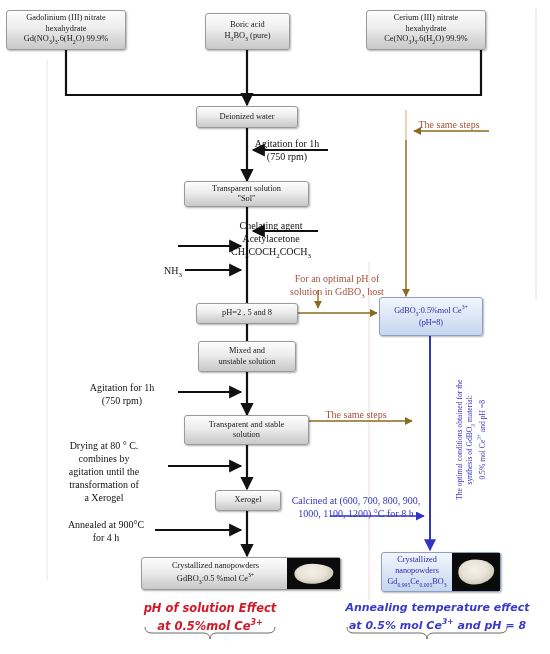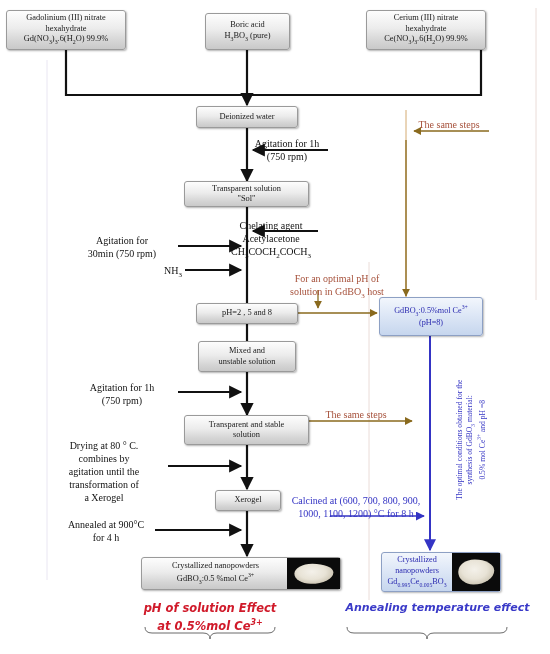--- a/index.html
+++ b/index.html
@@ -260,24 +260,20 @@
     <span>Agitation for 1h</span><br>
     <span>(750 rpm)</span>
   </div>
 
   <div class="lbl" style="left:206px; top:219px; width:130px;">
     <span>Chelating agent</span><br>
     <span>Acetylacetone</span><br>
     <span>CH<sub>3</sub>COCH<sub>2</sub>COCH<sub>3</sub></span>
   </div>
 
-  <div class="lbl" style="left:62px; top:234px; width:120px;">
-    <span>Agitation for</span><br>
-    <span>30min (750 rpm)</span>
-  </div>
 
   <div class="lbl" style="left:132px; top:264px; width:50px; text-align:right;">
     <span>NH<sub>3</sub></span>
   </div>
 
   <div class="lbl" style="left:66px; top:381px; width:112px;">
     <span>Agitation for 1h</span><br>
     <span>(750 rpm)</span>
   </div>
 
@@ -318,15 +314,16 @@
     <span>0.5% mol Ce<sup>3+</sup> and pH =8</span>
   </div>
 
   <div class="cap cap-red" style="left:120px; top:600px; width:180px;">
     <span>pH of solution Effect</span><br>
     <span>at 0.5%mol Ce<sup>3+</sup></span>
   </div>
 
   <div class="cap cap-blue" style="left:330px; top:600px; width:215px; font-size:11px;">
     <span>Annealing temperature effect</span><br>
+    <span>at 0.5% mol Ce<sup>3+</sup>  and  pH = 8</span>
   </div>
 
 </div>
 
 </body></html>

